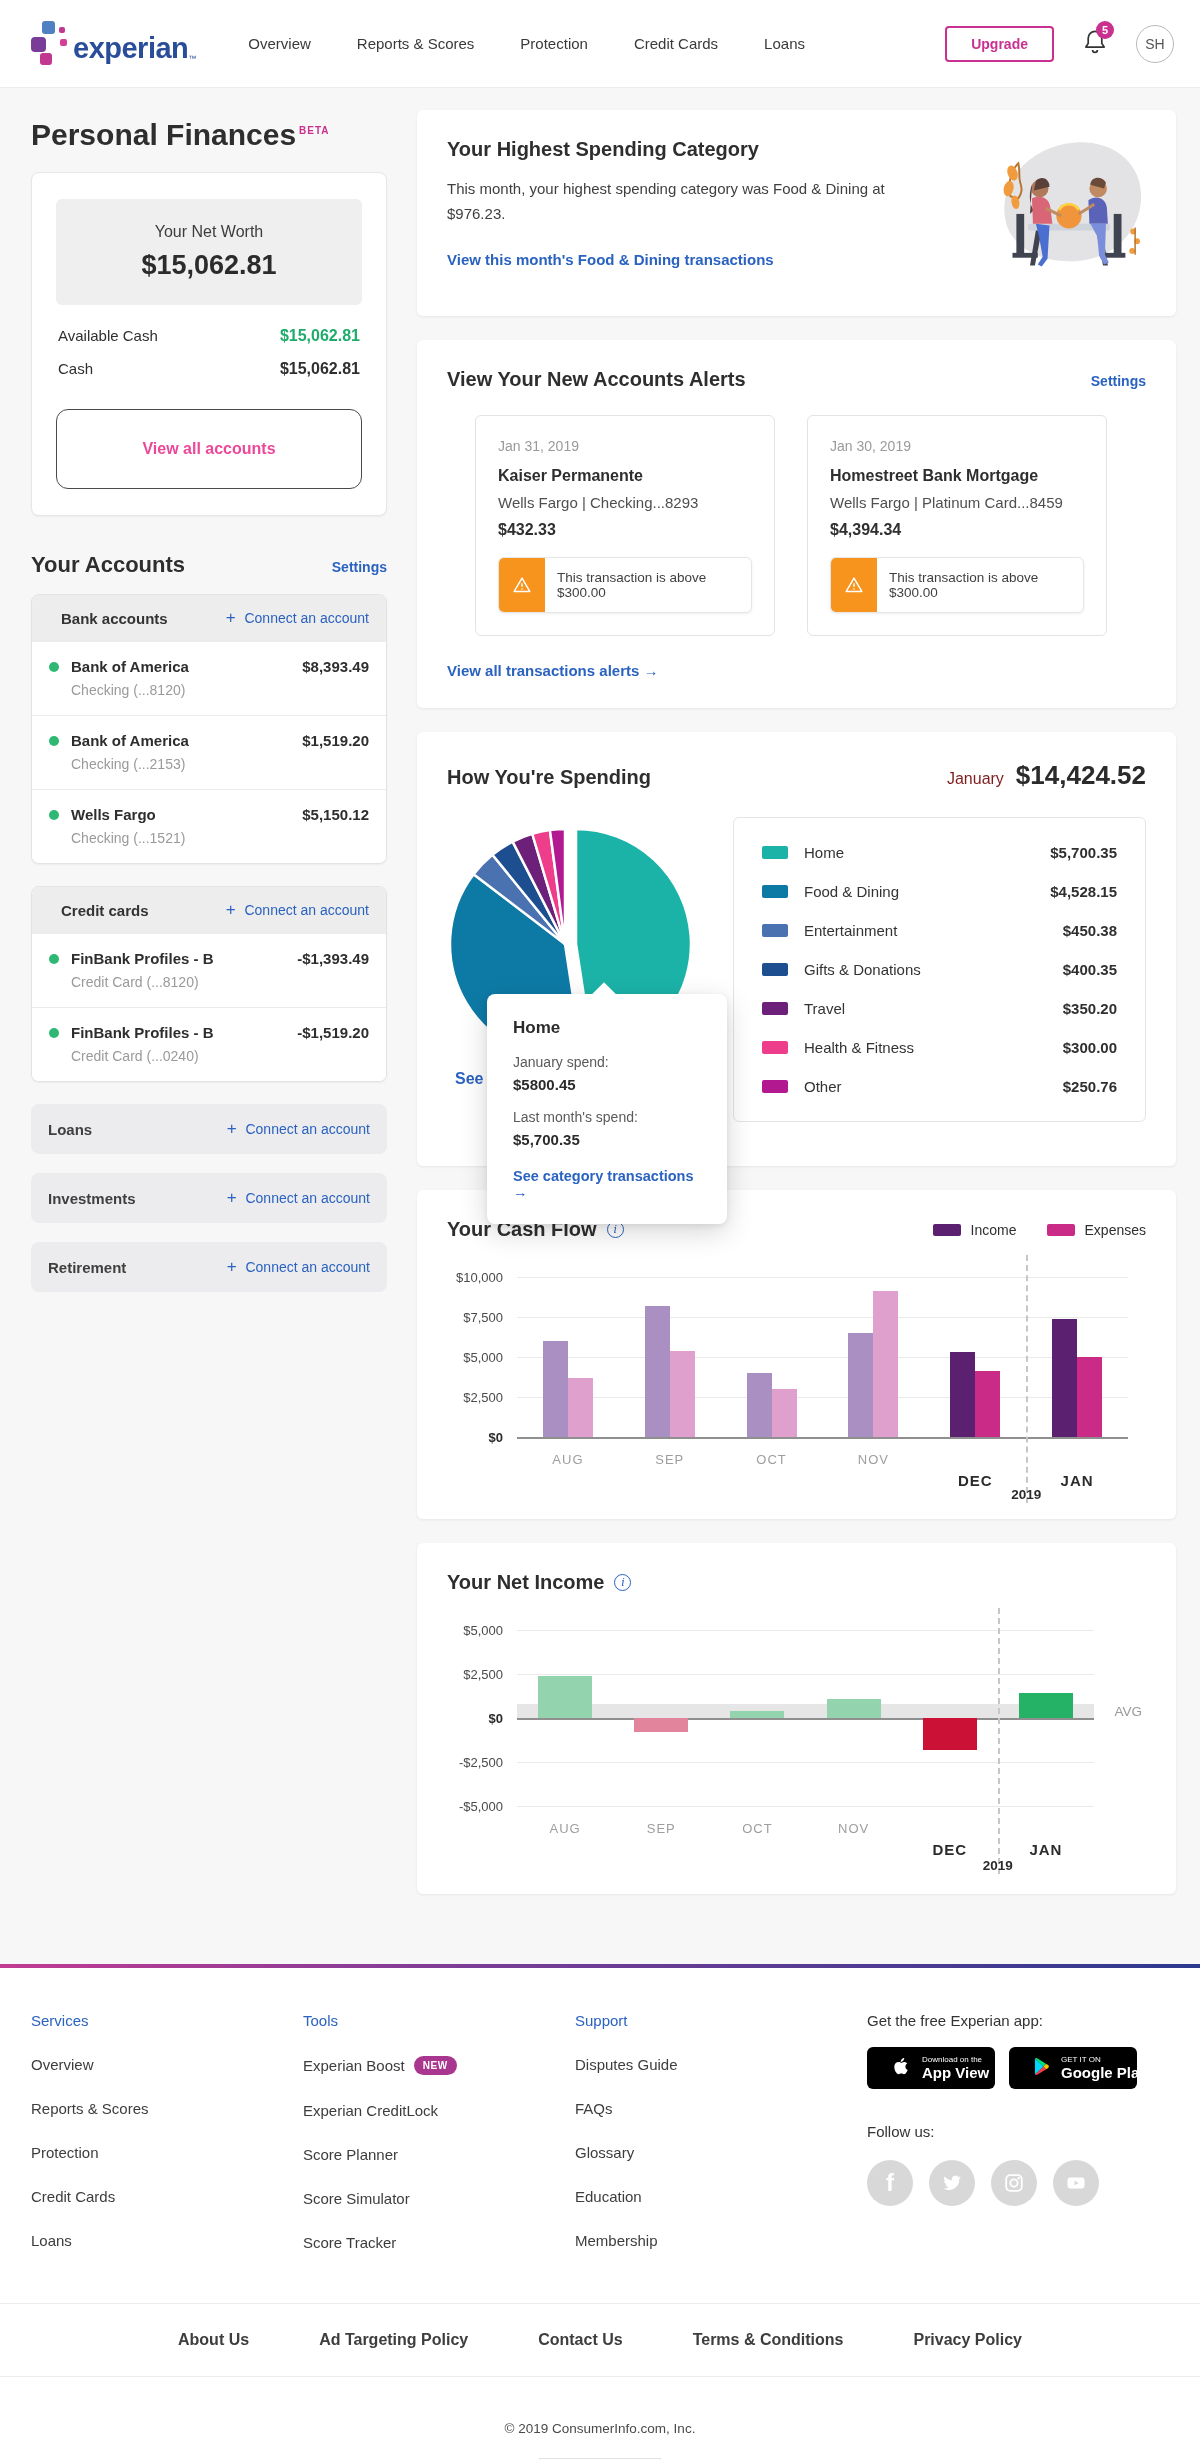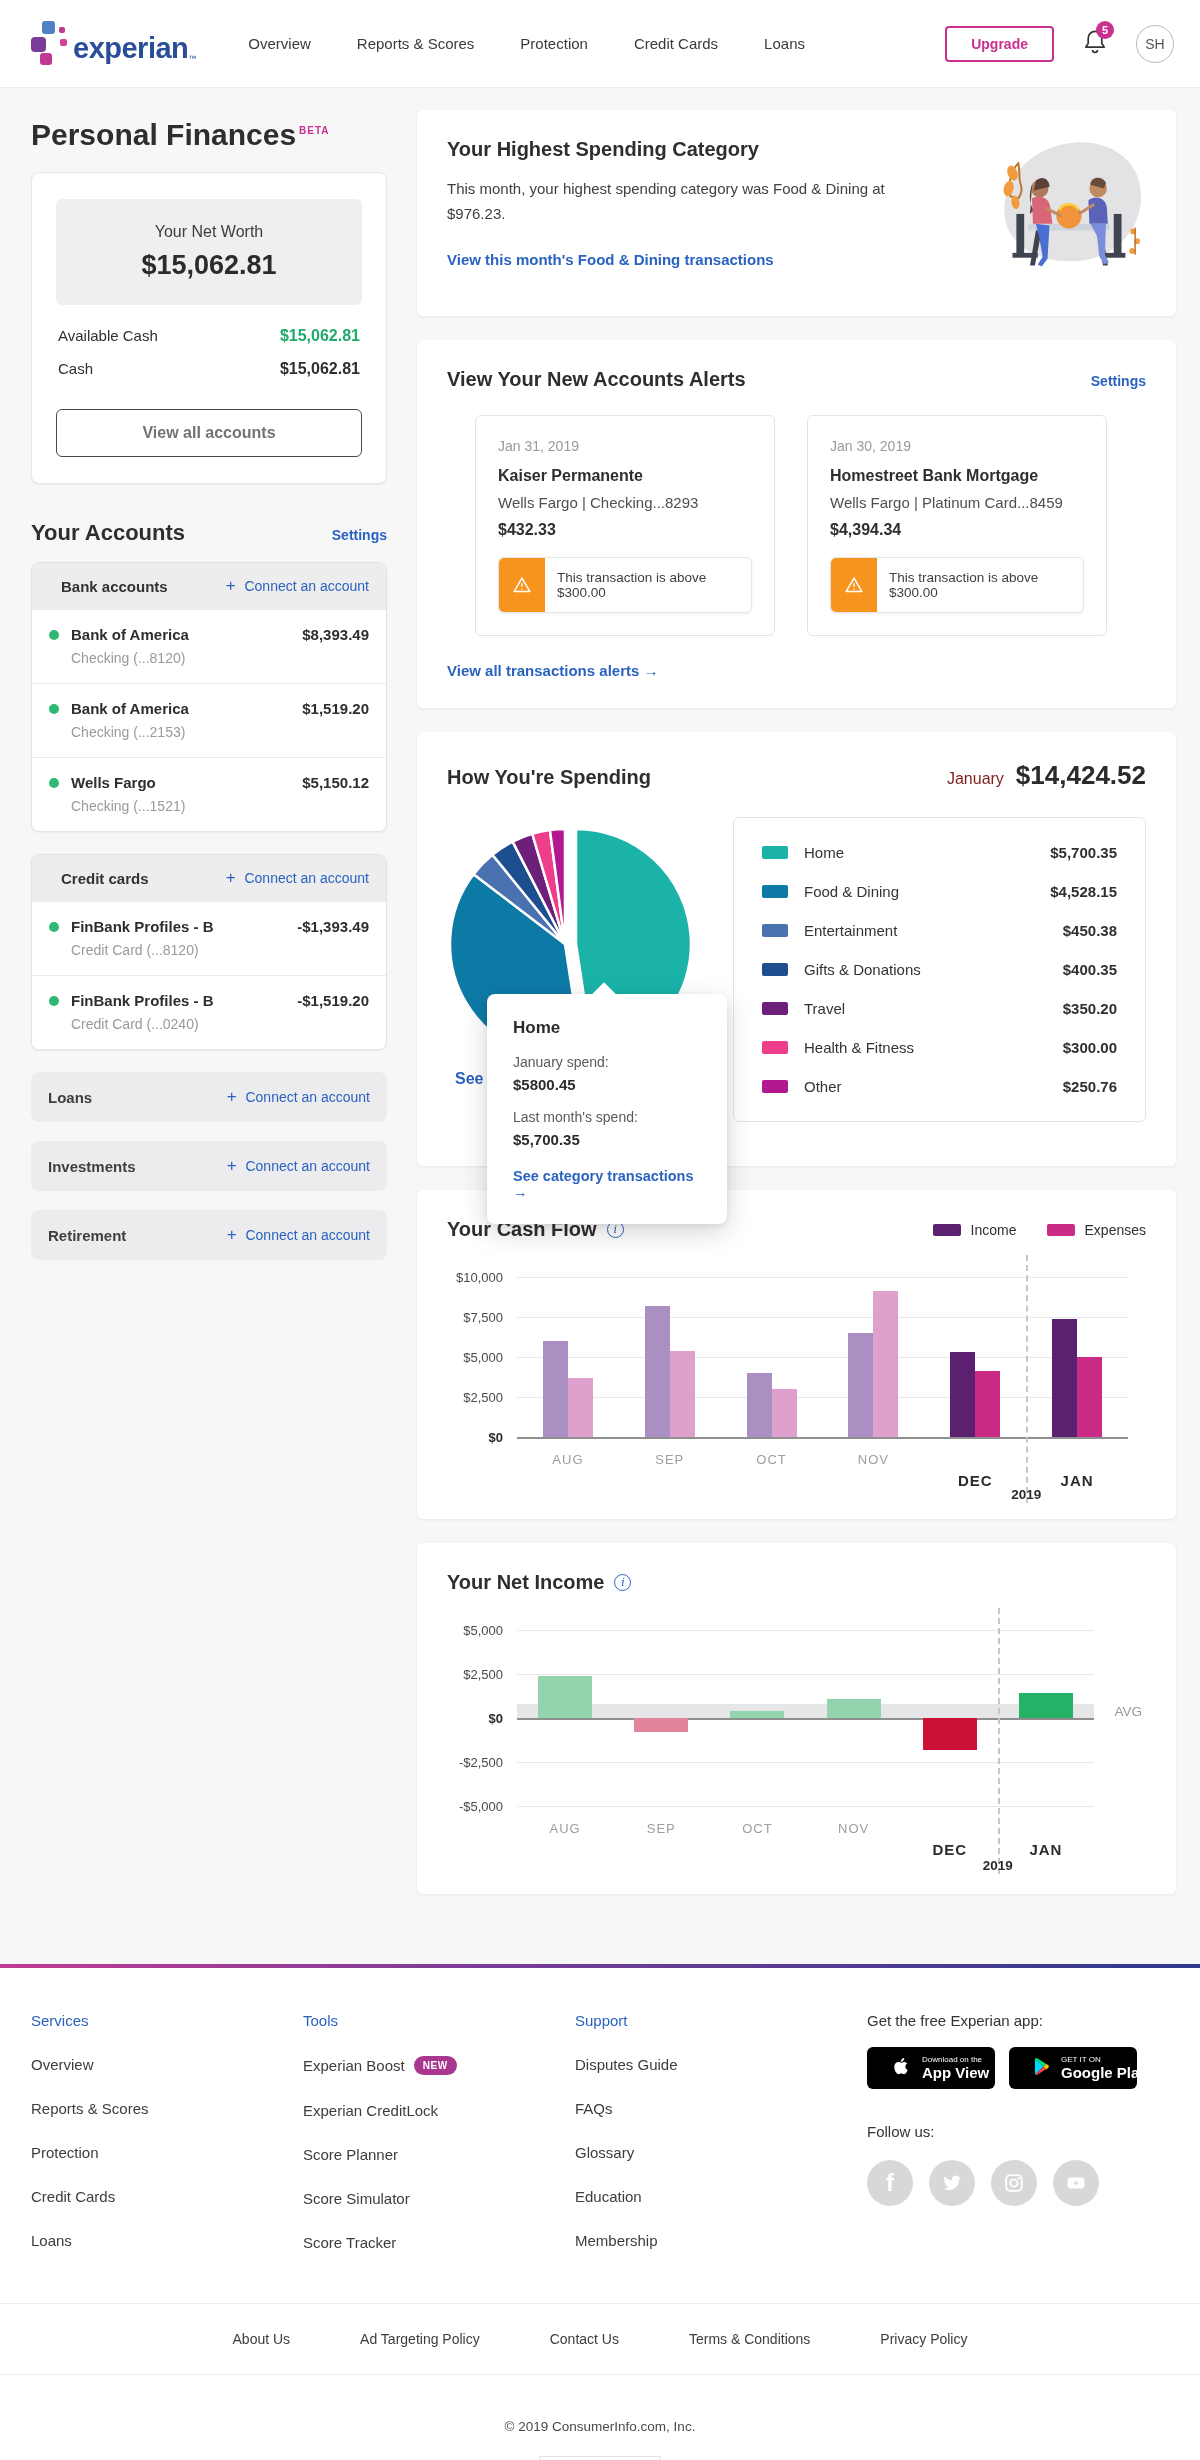--- a/index.html
+++ b/index.html
@@ -42,22 +42,22 @@
   
   .pf-title { font-size:30px; font-weight:bold; color:#2e2e2e; margin:8px 0 20px; }
   .beta-tag { font-size:10px; font-weight:bold; color:#c9308f; vertical-align:super; letter-spacing:1px; margin-left:3px; }
   .nw-card { background:#fff; border:1px solid #e7e7e7; border-radius:8px; padding:26px 24px; box-shadow:0 1px 2px rgba(0,0,0,.05); }
   .nw-box { background:#efeff0; border-radius:6px; padding:24px 12px; text-align:center; margin-bottom:22px; }
   .nw-label { font-size:16px; color:#3d3d3d; margin-bottom:9px; }
   .nw-value { font-size:27px; font-weight:bold; color:#2b2b2b; }
   .nw-row { display:flex; justify-content:space-between; margin:15px 2px; font-size:15px; }
   .nw-row .val { font-weight:bold; font-size:16px; }
   .nw-row .green { color:#1fab6b; }
-  .view-all-btn { margin-top:16px; width:100%; padding:14px; background:#fff; border:1px solid #4a4a4a;
-    border-radius:6px; font-weight:bold; font-size:16px; color:#737373; cursor:pointer; font-family:inherit; }
+  .view-all-btn { margin-top:16px; width:100%; padding:30px; background:#fff; border:1px solid #4a4a4a;
+    border-radius:12px; font-weight:bold; font-size:16px; color:#ec4899; cursor:pointer; font-family:inherit; }
 
   .ya-head { display:flex; justify-content:space-between; align-items:baseline; margin:36px 0 16px; }
   .ya-head h2 { font-size:22px; font-weight:bold; color:#2e2e2e; }
   .sm-link { font-size:14px; font-weight:bold; }
 
   .acct-group { background:#fff; border:1px solid #e3e3e4; border-radius:8px; overflow:hidden;
     margin-bottom:22px; box-shadow:0 1px 2px rgba(0,0,0,.05); }
   .acct-head { background:#ededee; padding:13px 17px; display:flex; justify-content:space-between; align-items:center; }
   .acct-head .g-name { font-size:15px; font-weight:bold; color:#333;margin-left:12px; }
   .connect-link { font-size:14px; color:#2a62c0; cursor:pointer; }
@@ -165,21 +165,21 @@
   .app-badge { width:128px; height:42px; background:#000; border-radius:6px; color:#fff; display:flex;
     align-items:center; padding:0 22px; gap:9px; cursor:pointer; }
   .ab-l1 { font-size:8px; line-height:1.3; }
   .ab-l2 { font-size:15px; font-weight:bold; line-height:1.1; white-space:nowrap; }
   .social-row { display:flex; gap:16px; margin-top:20px; }
   .soc { width:46px; height:46px; border-radius:50%; background:#d8d8d8; display:flex; align-items:center;
     justify-content:center; cursor:pointer; }
   .fb-f { color:#fff; font-size:24px; font-weight:bold; }
   .legal { border-top:1px solid #ececec; border-bottom:1px solid #ececec; margin:28px 0 0;
     padding:27px 0; display:flex; justify-content:center; gap:70px; }
-  .legal span { font-size:14px; color:#3d3d3d; cursor:pointer; }
+  .legal span { font-size:16px; color:#3d3d3d; cursor:pointer;font-weight:bold; }
   .copyright { text-align:center; font-size:13.5px; color:#4a4a4a; margin-top:44px; }
   .mcafee { width:122px; margin:22px auto 0; border:1px solid #e2e2e2; background:#fff; padding:10px 12px;
     display:flex; align-items:center; gap:8px; cursor:pointer; }
 </style>
 </head>
 <body>
 
 <header class="site-header">
   <div class="logo">
     <span class="logo-mark">

